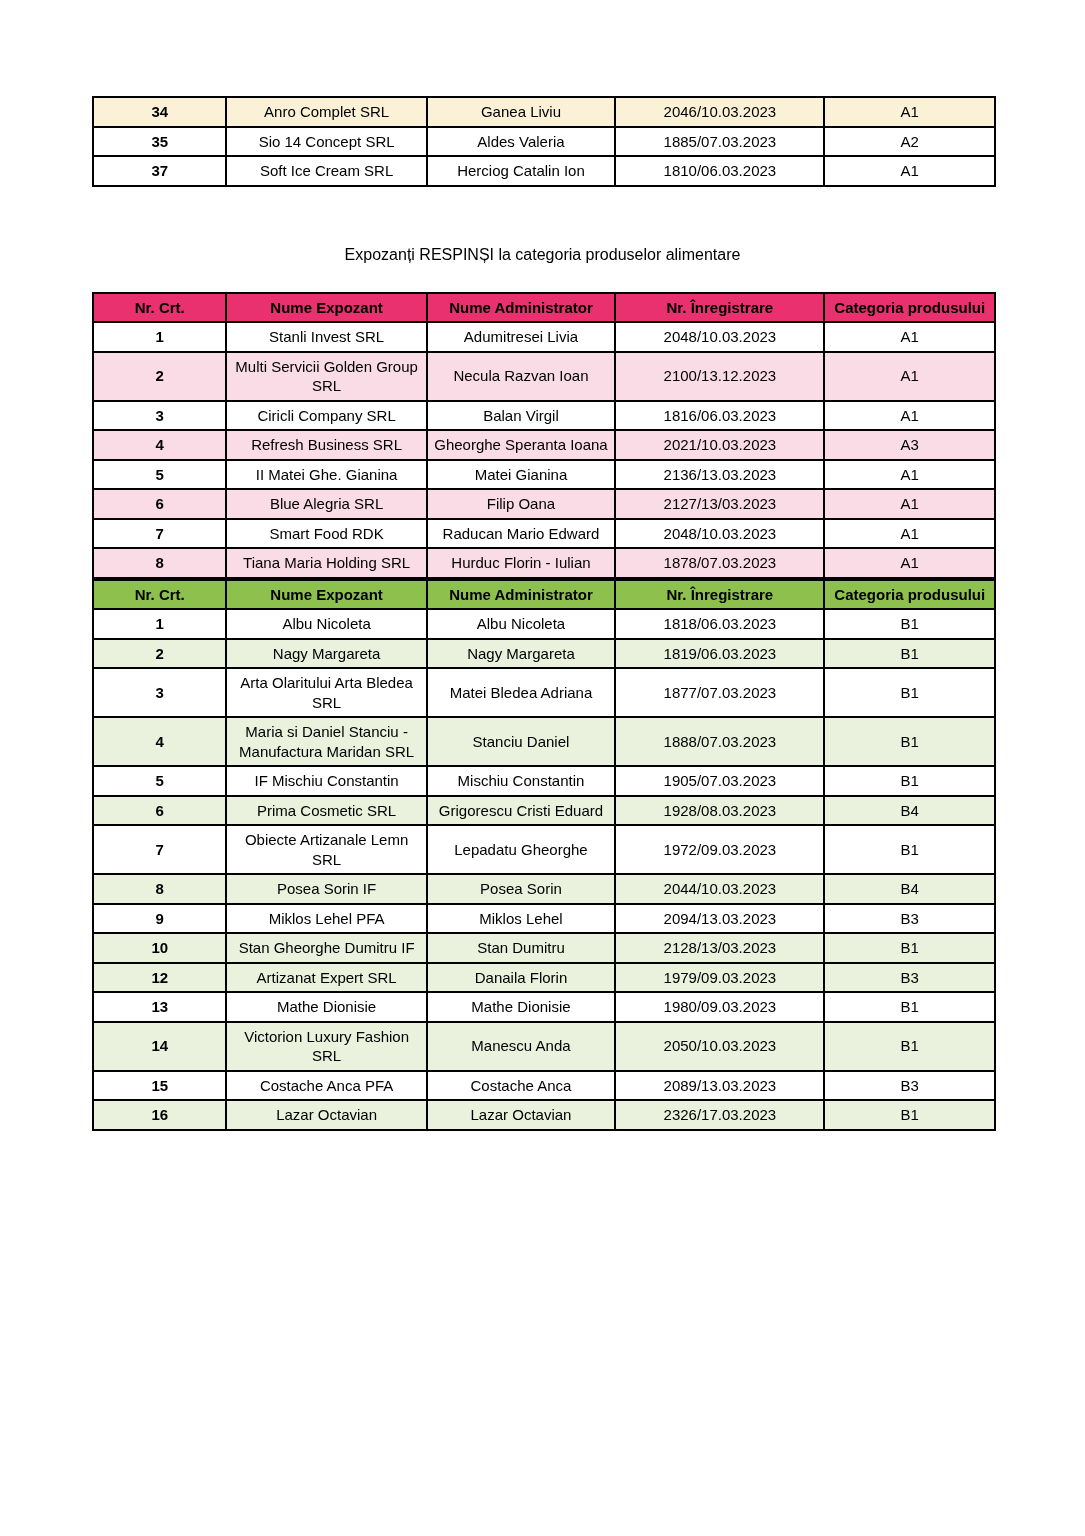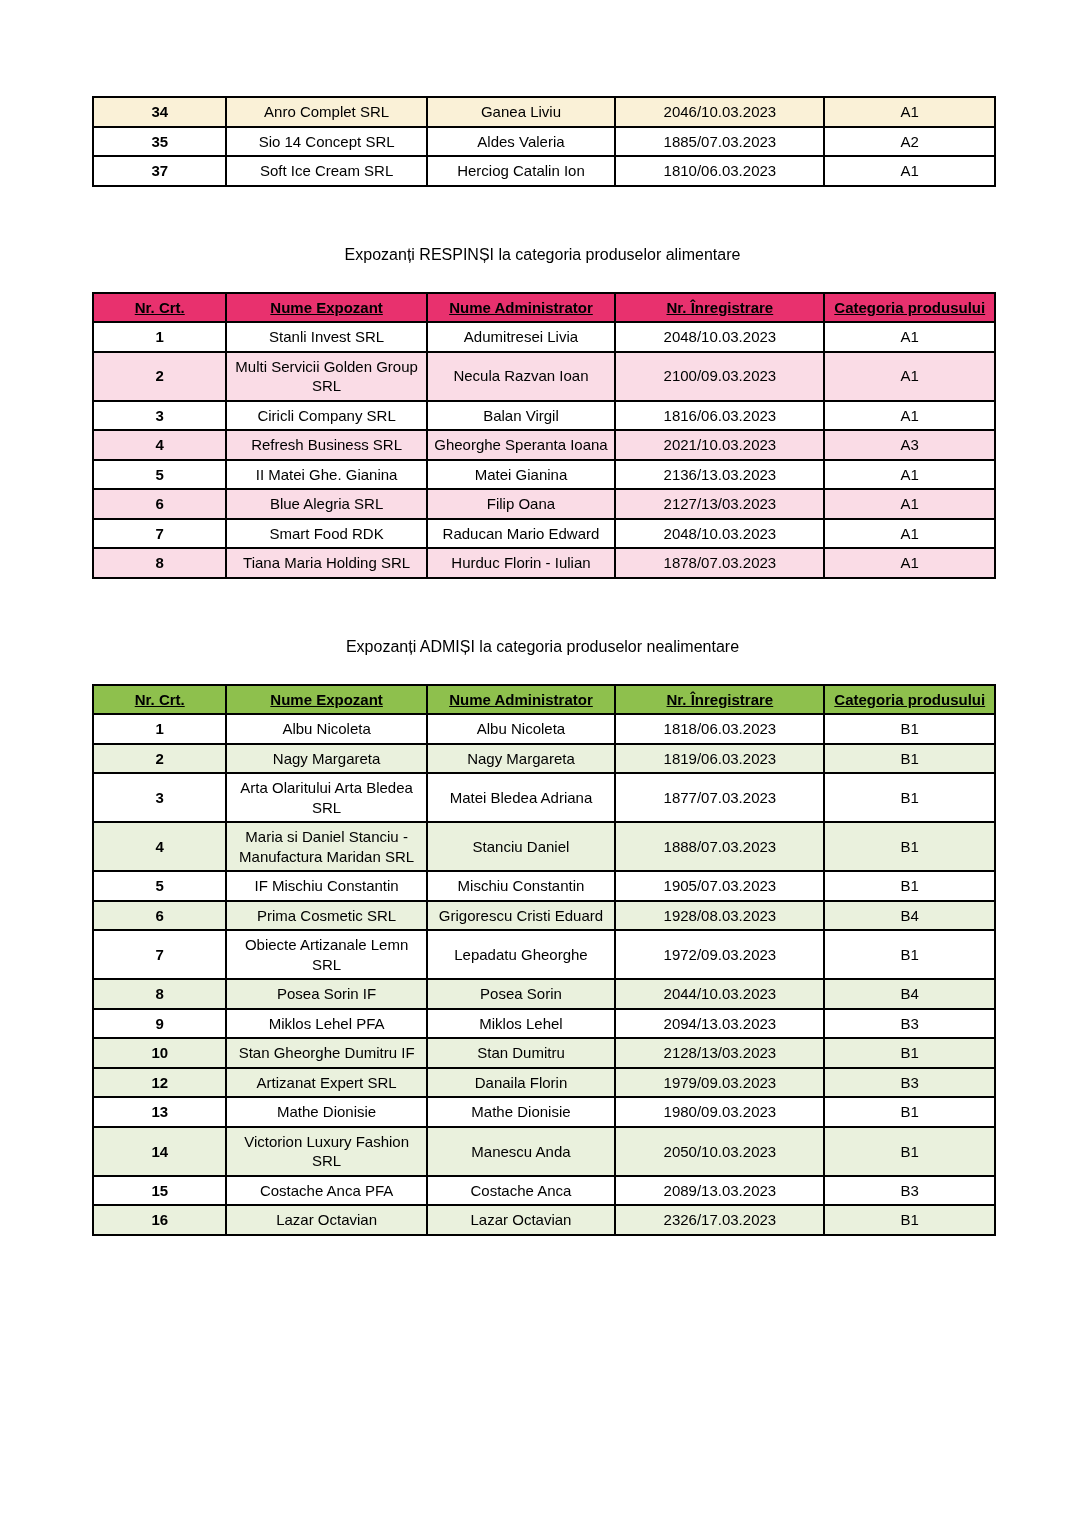--- a/index.html
+++ b/index.html
@@ -46,21 +46,20 @@
   table.doc-table th,
   table.doc-table td {
     border: 2px solid #000;
     text-align: center;
     vertical-align: middle;
     padding: 4px 6px;
     overflow-wrap: break-word;
   }
   table.doc-table th {
     font-weight: bold;
-    text-decoration: underline;
   }
   table.doc-table td:first-child {
     font-weight: bold;
   }
   
   table.theme-cream tr.shaded td { background: var(--cream_row, #FAF1D7); }
   
   table.theme-pink thead th { background: var(--rejected_header, #E8316E); }
   table.theme-pink tr.shaded td { background: var(--rejected_row, #FADCE6); }
   
@@ -131,21 +130,21 @@
             <td>1</td>
             <td>Stanli Invest SRL</td>
             <td>Adumitresei Livia</td>
             <td>2048/10.03.2023</td>
             <td>A1</td>
           </tr>
           <tr class="shaded">
             <td>2</td>
             <td>Multi Servicii Golden Group SRL</td>
             <td>Necula Razvan Ioan</td>
-            <td>2100/09.03.2023</td>
+            <td>2100/13.12.2023</td>
             <td>A1</td>
           </tr>
           <tr>
             <td>3</td>
             <td>Ciricli Company SRL</td>
             <td>Balan Virgil</td>
             <td>1816/06.03.2023</td>
             <td>A1</td>
           </tr>
           <tr class="shaded">
@@ -181,21 +180,20 @@
             <td>Tiana Maria Holding SRL</td>
             <td>Hurduc Florin - Iulian</td>
             <td>1878/07.03.2023</td>
             <td>A1</td>
           </tr>
         </tbody>
       </table>
   </section>
 
   <section>
-    <h2 class="section-heading">Expozanți ADMIȘI la categoria produselor nealimentare</h2>
     <table class="doc-table theme-green">
         <colgroup>
           <col>
           <col>
           <col>
           <col>
           <col>
         </colgroup>
         <thead>
           <tr>

